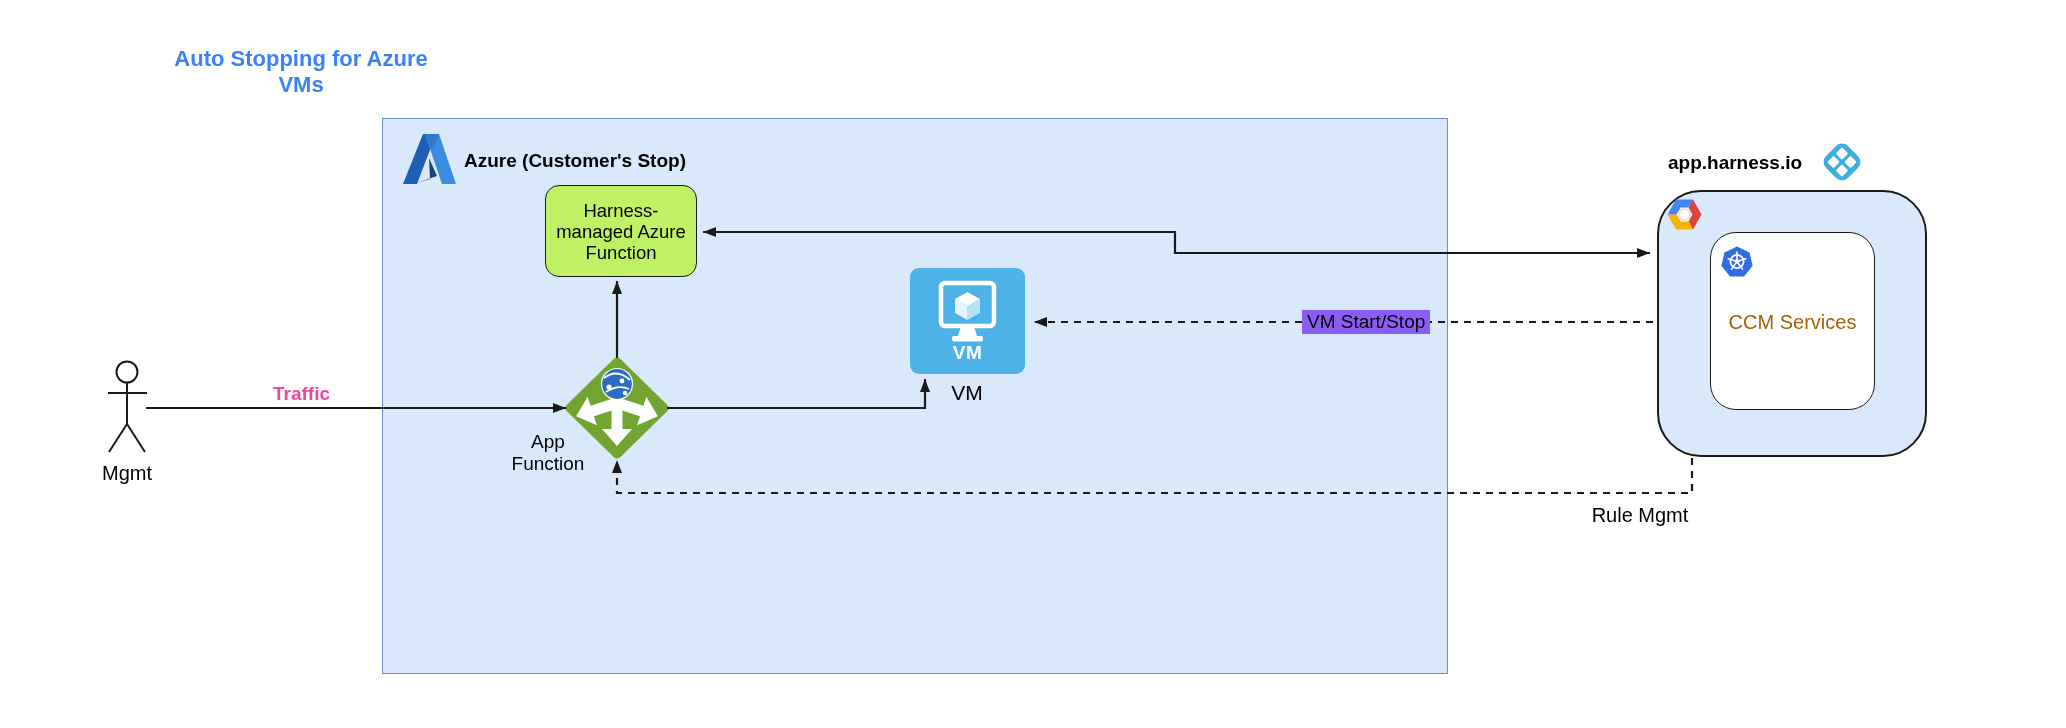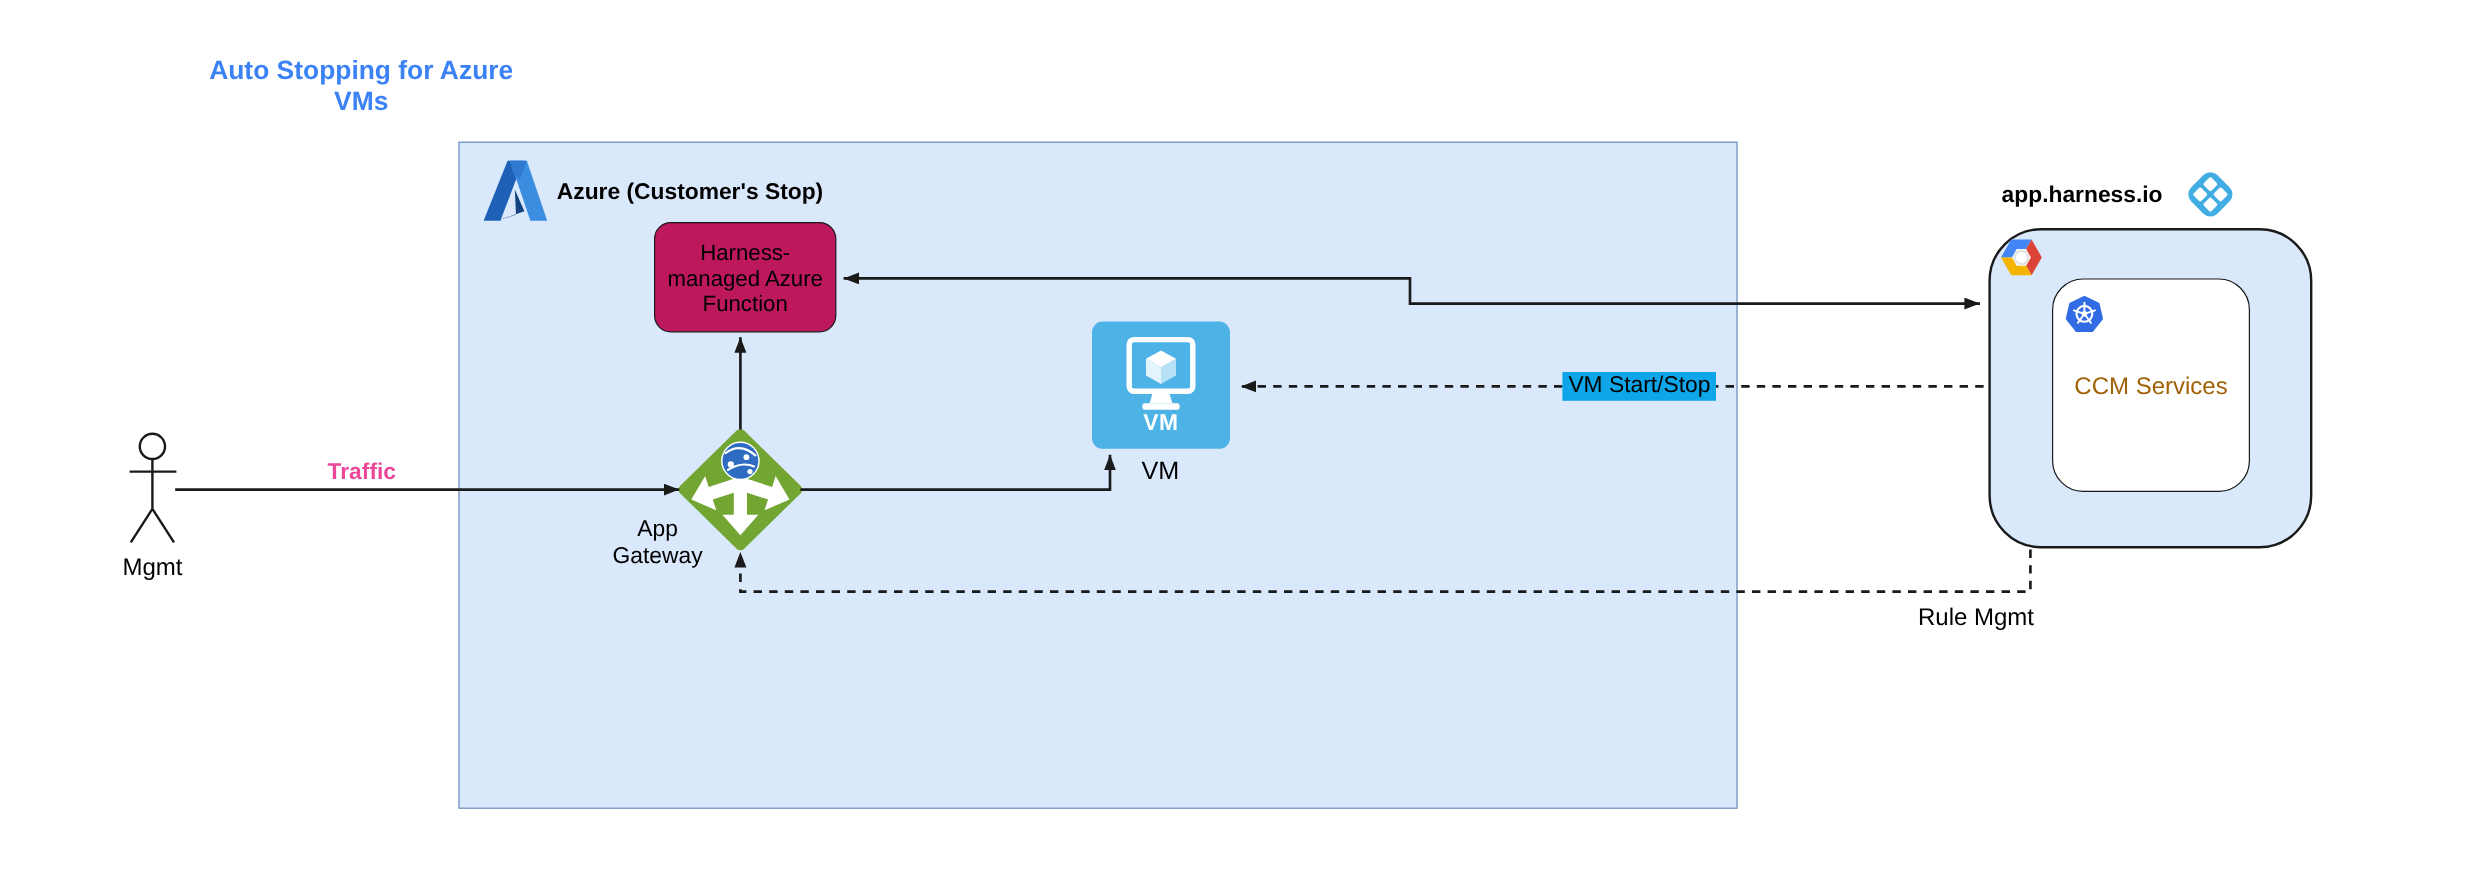--- a/index.html
+++ b/index.html
@@ -22,21 +22,21 @@
     background:#dae8fc;border:1.5px solid #6c8ebf;
     box-sizing:border-box;
   }
   .azure-logo{left:400px;top:131px;width:56px;height:56px;}
   .azure-box-label{
     left:464px;top:150px;
     font-size:19px;font-weight:bold;color:#000;
   }
   .function-box{
     left:545px;top:185px;width:152px;height:92px;
-    background:#be185d;border:1.7px solid #1a1a1a;border-radius:14px;
+    background:#bef264;border:1.7px solid #1a1a1a;border-radius:14px;
     box-sizing:border-box;
     display:flex;align-items:center;justify-content:center;
   }
   .function-box span{
     display:block;width:140px;text-align:center;
     font-size:18.5px;line-height:21px;color:#000;
   }
   .vm-node{
     left:910px;top:268px;width:115px;height:106px;
     background:#4db3e6;border-radius:9px;
@@ -58,24 +58,24 @@
     left:92px;top:462px;width:70px;text-align:center;
     font-size:20px;color:#000;
   }
   .traffic-label{
     left:200px;top:383px;width:130px;text-align:right;
     font-size:19px;font-weight:bold;color:#ec4899;
   }
   .vmstartstop-label{
     left:1302px;top:310px;
     font-size:19px;color:#000;
-    background:#0ea5e9;padding:1px 5px;
+    background:#8b5cf6;padding:1px 5px;
   }
   .rulemgmt-label{
-    left:1585px;top:504px;width:110px;text-align:right;
+    left:1585px;top:504px;width:110px;text-align:center;
     font-size:20px;color:#000;
   }
   .harness-container{
     left:1657px;top:190px;width:270px;height:267px;
     background:#dae8fc;border:2px solid #1a1a1a;border-radius:44px;
     box-sizing:border-box;
   }
   .harness-site-label{
     left:1668px;top:152px;
     font-size:19px;font-weight:bold;color:#000;
@@ -215,19 +215,19 @@
 
     <g>
       <path d="M 1653 322 L 1034 322" stroke="#1a1a1a" stroke-width="2.2" fill="none" stroke-dasharray="7 6" marker-end="url(#arrowE)"></path>
     </g>
 
     <g>
       <path d="M 1692 458 L 1692 493 L 617 493 L 617 460" stroke="#1a1a1a" stroke-width="2.2" fill="none" stroke-dasharray="7 6" marker-end="url(#arrowE)"></path>
     </g>
   </svg>
 
-  <div class="abs gateway-label">App Gateway</div>
+  <div class="abs gateway-label">App Function</div>
   <div class="abs actor-label">Mgmt</div>
   <div class="abs traffic-label">Traffic</div>
   <div class="abs vmstartstop-label">VM Start/Stop</div>
   <div class="abs rulemgmt-label">Rule Mgmt</div>
 
 </div>
 
 </body></html>

